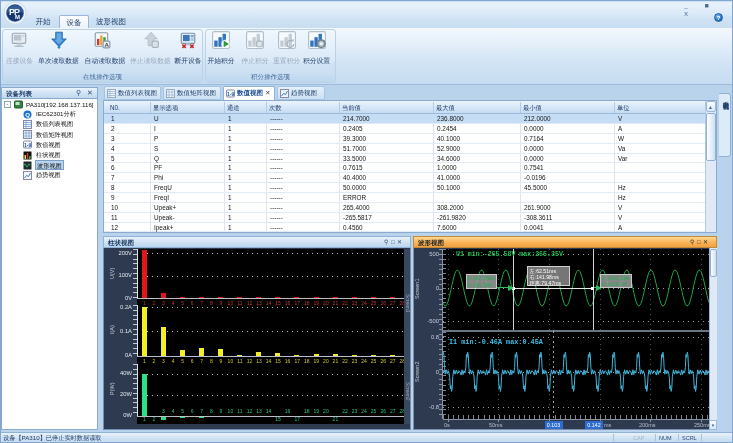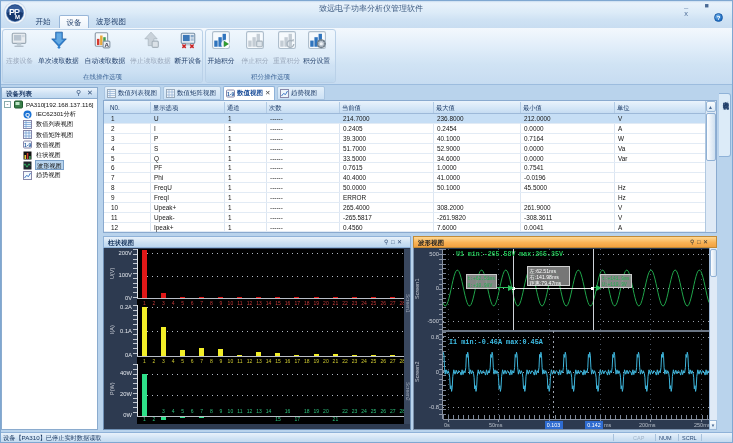--- a/index.html
+++ b/index.html
@@ -3,21 +3,20 @@
 <style>
 *{margin:0;padding:0;box-sizing:border-box;}
 body{font-family:"Liberation Sans",sans-serif;width:733px;height:443px;overflow:hidden;}
 #win{position:relative;width:733px;height:443px;background:#b9d3ec;overflow:hidden;}
 .abs{position:absolute;}
 </style></head>
 <body>
 <div id="win">
 <div style="position:absolute;left:0;top:0;width:733px;height:28px;background:linear-gradient(#b7cfe9 0%,#e9f2fb 10%,#dcebf8 45%,#cfe2f4 70%,#c8ddf1 100%);"></div>
     <div style="position:absolute;left:0;top:0;width:733px;height:1px;background:#8fb0d6;"></div>
-    <div style="position:absolute;left:319px;top:3px;width:240px;height:10px;font-size:8px;color:#3c5a80;white-space:nowrap;">致远电子功率分析仪管理软件</div>
     <div style="position:absolute;left:684px;top:2px;width:44px;height:8px;font-size:7px;color:#4a6a95;letter-spacing:6px;font-family:'Liberation Mono',monospace;">_ ■ x</div>
     <div style="position:absolute;left:714px;top:13px;width:9px;height:9px;border-radius:50%;background:radial-gradient(circle at 35% 30%,#7db9ec,#1f6fc4 70%);border:1px solid #1a5ca8;color:#fff;font-size:6px;font-weight:bold;text-align:center;line-height:8px;">?</div>
     <svg class="abs" style="left:3px;top:1px" width="24" height="24" viewBox="0 0 24 24">
       <circle cx="12" cy="12" r="11.5" fill="#cdddee"></circle>
       <circle cx="12" cy="12" r="10.5" fill="#f2f6fa"></circle>
       <circle cx="12" cy="12" r="9" fill="#5a82b8"></circle>
       <circle cx="12" cy="12" r="8.2" fill="#16386e"></circle>
       <path d="M12 4 a8.2 8.2 0 0 1 8 8 a10 5 0 0 0 -16 0 a8.2 8.2 0 0 1 8 -8" fill="#3e67a5" opacity="0.8"></path>
       <text x="6" y="14" font-family="Liberation Sans" font-size="9" font-weight="bold" fill="#fff">P</text>
       <text x="11" y="14" font-family="Liberation Sans" font-size="9" font-weight="bold" fill="#e8eef8">P</text>

